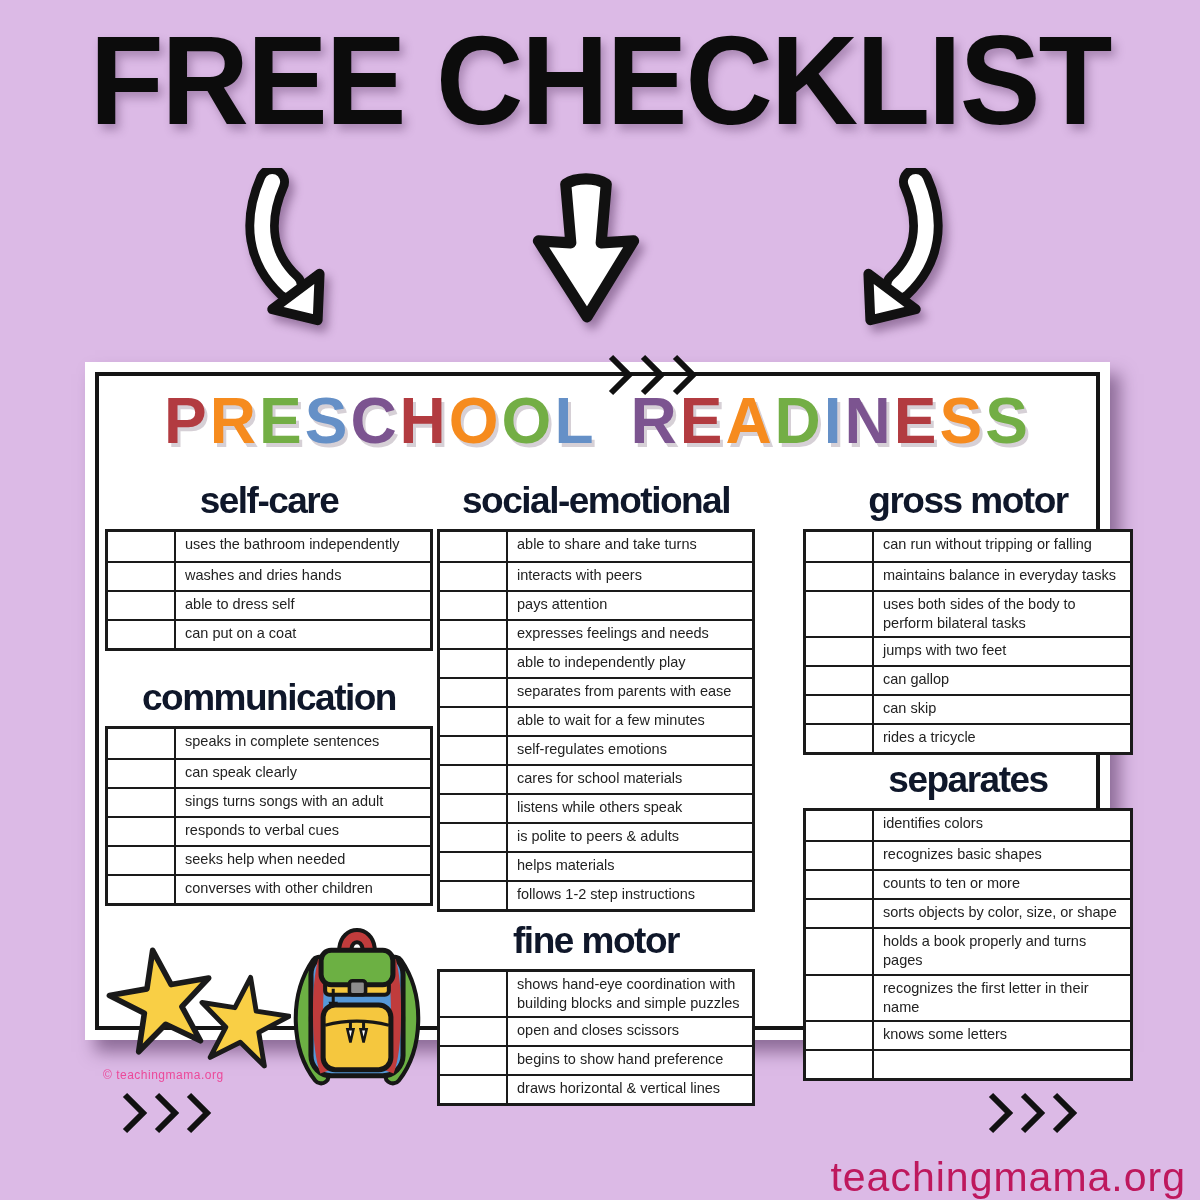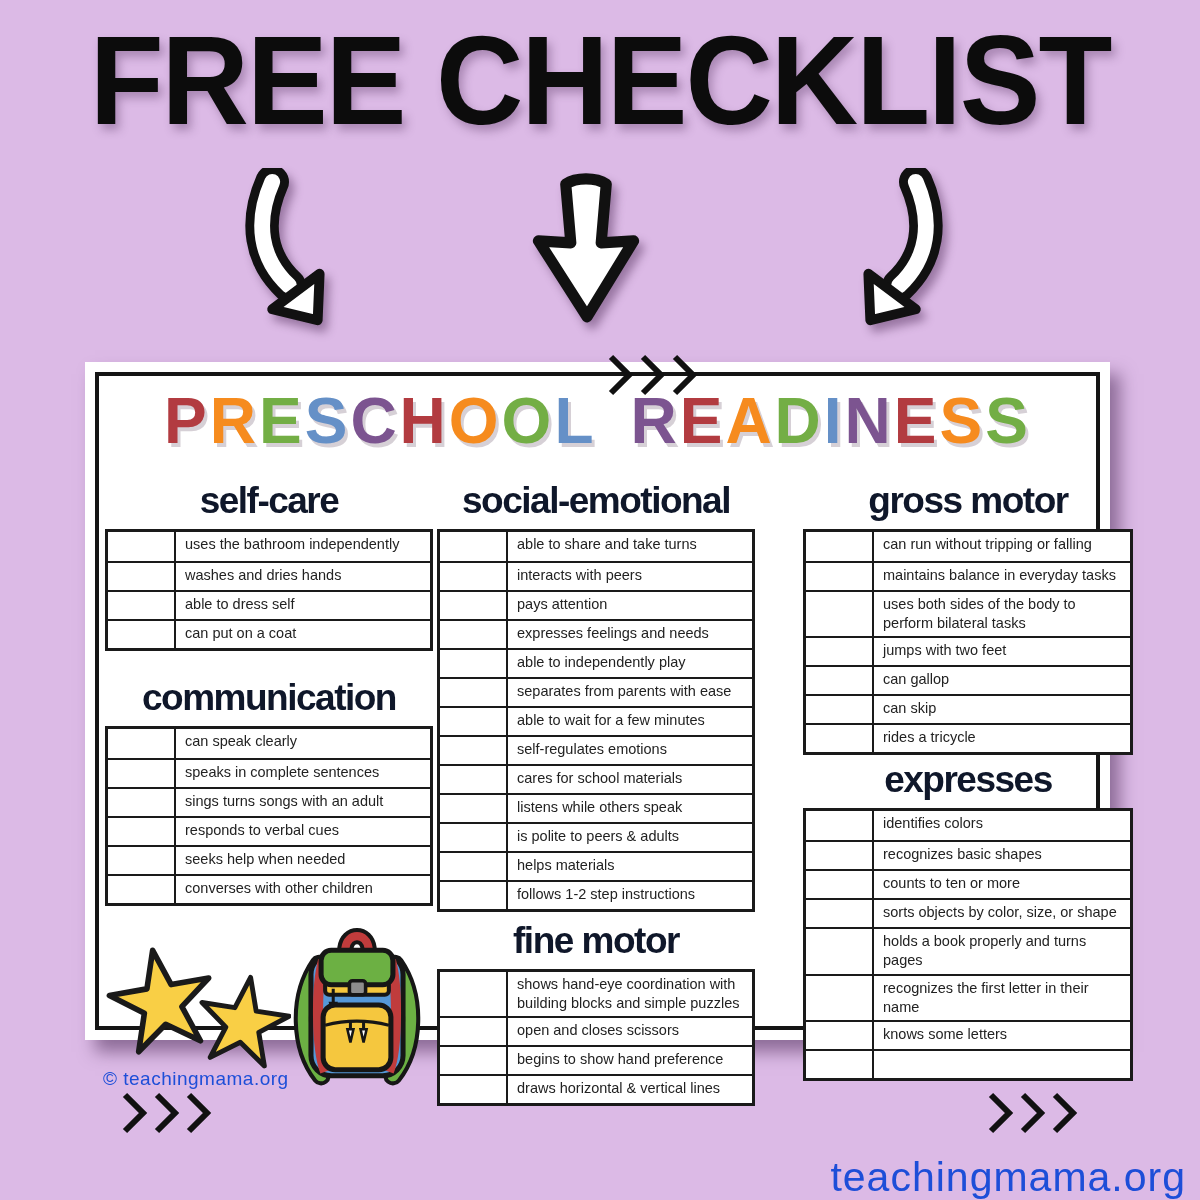--- a/index.html
+++ b/index.html
@@ -77,26 +77,26 @@
     padding:3px 4px 3px 9px;
     font-size:14.5px; line-height:1.32; font-weight:500;
     color:#222222;
     white-space:pre;
   }
 
   .stars-art{ position:absolute; left:14px; top:578px; }
   .backpack-art{ position:absolute; left:203px; top:562px; }
   .copyright{
     position:absolute; left:18px; top:706px;
-    font-size:19px; color:#1d4ed8; letter-spacing:.5px;
+    font-size:12px; color:#ec4899; letter-spacing:.5px;
   }
 
   .watermark{
     position:absolute; right:14px; top:1154px;
-    font-size:41px; color:#1d4ed8; letter-spacing:1px; font-weight:400;
+    font-size:41px; color:#be185d; letter-spacing:1px; font-weight:400;
   }
 </style>
 </head>
 <body>
 
 <div class="banner-title">FREE CHECKLIST</div>
 
 <svg class="big-arrow a-left" width="112" height="168" viewBox="0 0 110 170">
   <path d="M38,14 C20,55 26,92 55,119" fill="none" stroke="#111" stroke-width="34" stroke-linecap="round"></path>
   <path d="M38,14 C20,55 26,92 55,119" fill="none" stroke="#fff" stroke-width="16" stroke-linecap="round"></path>
@@ -152,25 +152,25 @@
             <div class="box"></div>
             <div class="item">can put on a coat</div>
           </div>
         </div>
     </section>
     <section class="sec m-lg">
       <h2>communication</h2>
       <div class="table">
           <div class="row">
             <div class="box"></div>
+            <div class="item">speaks in complete sentences</div>
+          </div>
+          <div class="row">
+            <div class="box"></div>
             <div class="item">can speak clearly</div>
-          </div>
-          <div class="row">
-            <div class="box"></div>
-            <div class="item">speaks in complete sentences</div>
           </div>
           <div class="row">
             <div class="box"></div>
             <div class="item">sings turns songs with an adult</div>
           </div>
           <div class="row">
             <div class="box"></div>
             <div class="item">responds to verbal cues</div>
           </div>
           <div class="row">
@@ -296,21 +296,21 @@
             <div class="box"></div>
             <div class="item">can skip</div>
           </div>
           <div class="row">
             <div class="box"></div>
             <div class="item">rides a tricycle</div>
           </div>
         </div>
     </section>
     <section class="sec m-xs">
-      <h2>expresses</h2>
+      <h2>separates</h2>
       <div class="table">
           <div class="row">
             <div class="box"></div>
             <div class="item">identifies colors</div>
           </div>
           <div class="row">
             <div class="box"></div>
             <div class="item">recognizes basic shapes</div>
           </div>
           <div class="row">

